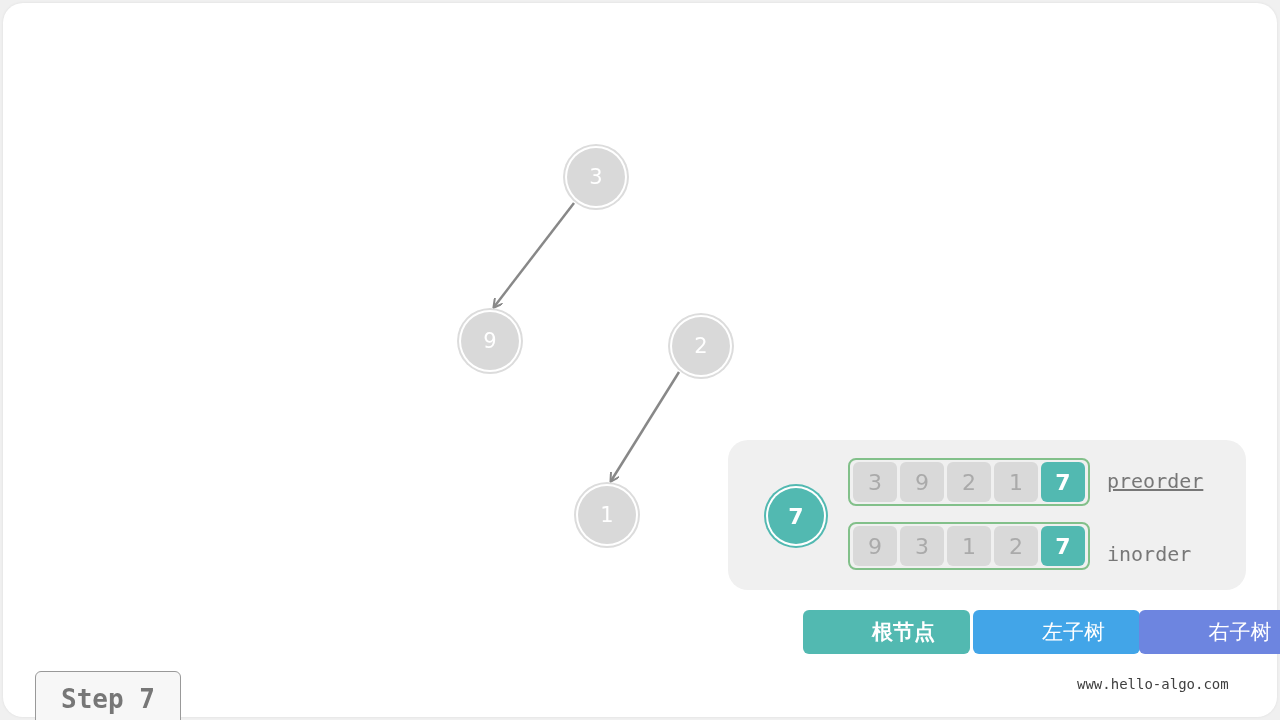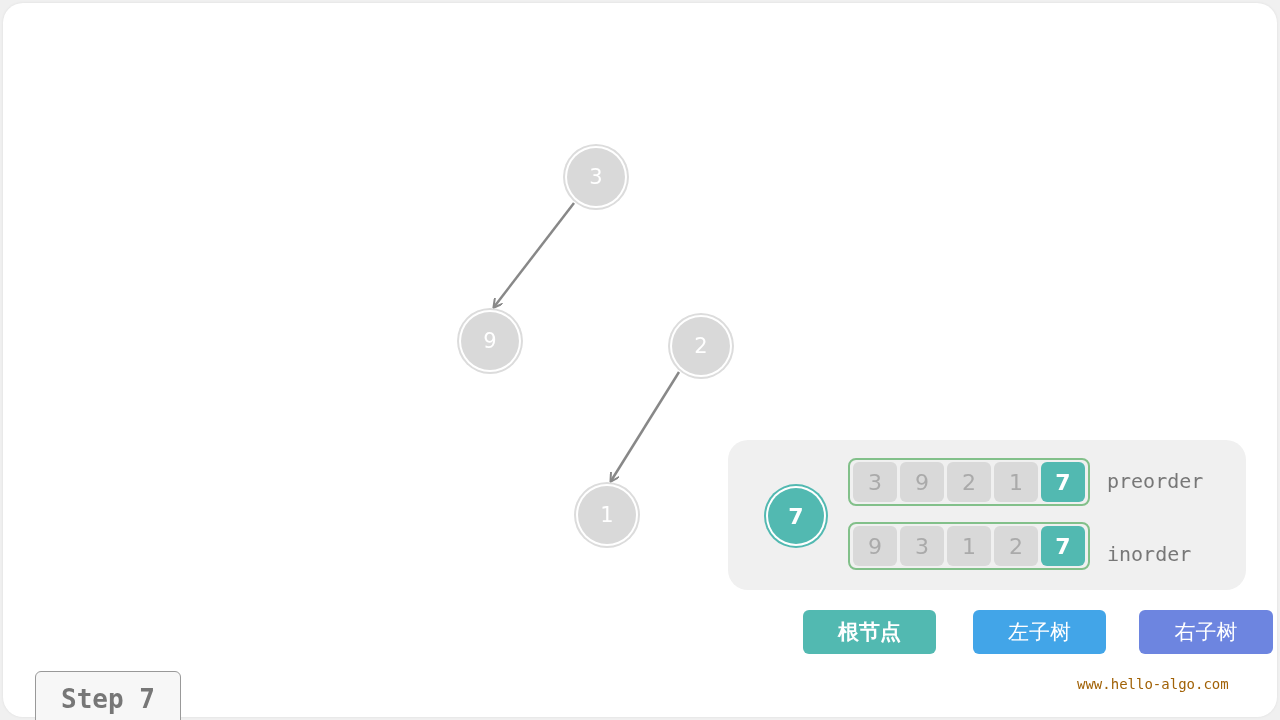--- a/index.html
+++ b/index.html
@@ -6,22 +6,22 @@
   body { width:1280px; height:720px; position:relative; overflow:hidden; font-family:"DejaVu Sans", sans-serif; }
   .canvas { position:absolute; left:3px; top:3px; width:1274px; height:714px; background:#fff; border-radius:20px; box-shadow:0 0 3px rgba(0,0,0,0.08); }
   svg.edges { position:absolute; left:0; top:0; }
   .node { position:absolute; width:58px; height:58px; border-radius:50%; background:#d9d9d9; box-shadow:0 0 0 2px #fff, 0 0 0 4px #dcdcdc; color:#fff; font-size:21px; display:flex; align-items:center; justify-content:center; font-family:"DejaVu Sans", sans-serif; }
   .panel { position:absolute; left:728px; top:440px; width:518px; height:150px; background:#f0f0f0; border-radius:20px; }
   .root-node { position:absolute; left:768px; top:488px; width:56px; height:56px; border-radius:50%; background:#52b9b1; box-shadow:0 0 0 2px #fff, 0 0 0 4px #52b9b1; color:#fff; font-weight:bold; font-size:22px; display:flex; align-items:center; justify-content:center; }
   .arr { position:absolute; left:848px; width:242px; height:48px; border:2px solid #82c08a; border-radius:8px; box-sizing:border-box; display:flex; gap:3px; padding:2px 3px; }
   .cell { width:45px; height:100%; background:#d9d9d9; border-radius:6px; display:flex; align-items:center; justify-content:center; color:#aaa; font-size:22px; font-family:"DejaVu Sans", sans-serif; }
   .cell.hl { background:#52b9b1; color:#fff; font-weight:bold; }
   .arr-label { position:absolute; left:1107px; font-family:"DejaVu Sans Mono", monospace; font-size:20px; color:#777; }
-  .legend { position:absolute; top:610px; width:133px; height:44px; border-radius:6px; color:#fff; font-size:21px; display:flex; align-items:center; justify-content:center; }
-  .watermark { position:absolute; left:1077px; top:676px; font-family:"DejaVu Sans Mono", monospace; font-size:14px; color:#a16207; }
+  .legend { position:absolute; top:610px; width:133px; height:44px; border-radius:6px; color:#fff; font-size:21px; display:flex; align-items:center; justify-content:center;padding-left:34px; }
+  .watermark { position:absolute; left:1077px; top:676px; font-family:"DejaVu Sans Mono", monospace; font-size:14px; color:#404040; }
   .step { position:absolute; left:35px; top:639px; width:146px; height:55px; box-sizing:border-box; border:1px solid #999; border-radius:6px; background:#f7f7f7; display:flex; align-items:center; justify-content:center; font-family:"DejaVu Sans Mono", monospace; font-weight:bold; font-size:26px; color:#777;margin-top:32px; }
 </style>
 </head>
 <body>
 
 <div class="canvas"></div>
 
 <svg class="edges" width="1280" height="720">
   <defs>
     <marker id="arrowhead" markerWidth="10" markerHeight="10" refX="8" refY="5" orient="auto" markerUnits="userSpaceOnUse">
@@ -50,21 +50,21 @@
     <span>7</span>
   </div>
 
 <div class="arr" style="top:458px;">
   <div class="cell">3</div>
   <div class="cell">9</div>
   <div class="cell">2</div>
   <div class="cell">1</div>
   <div class="cell hl">7</div>
 </div>
-<div class="arr-label" style="top:469px;">preorder</div>
+<div class="arr-label" style="top:469px;text-decoration:underline;">preorder</div>
 
 <div class="arr" style="top:522px;">
   <div class="cell">9</div>
   <div class="cell">3</div>
   <div class="cell">1</div>
   <div class="cell">2</div>
   <div class="cell hl">7</div>
 </div>
 <div class="arr-label" style="top:532px;margin-top:10px;">inorder</div>
 

